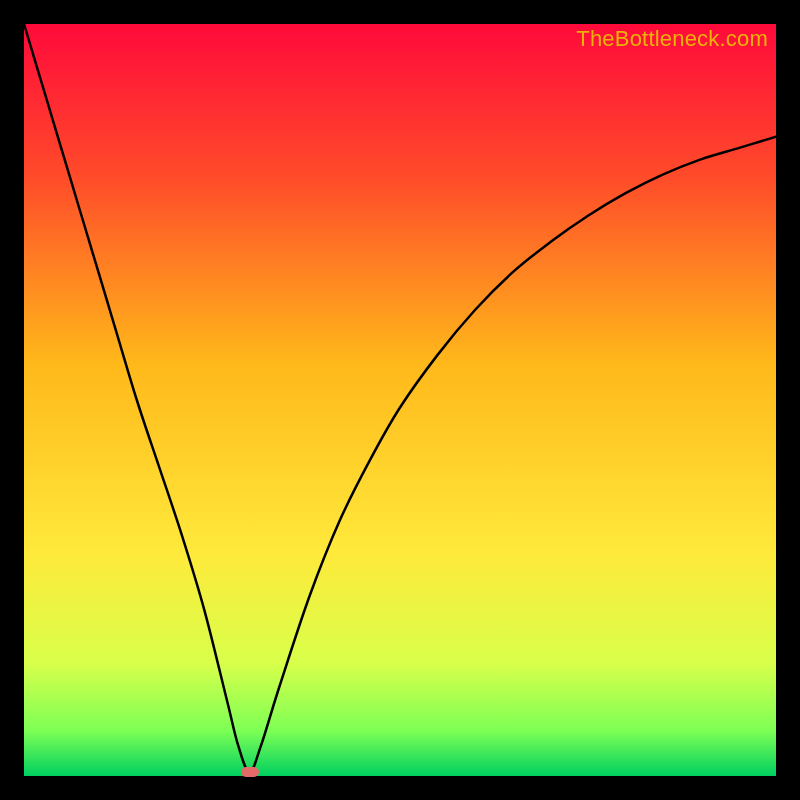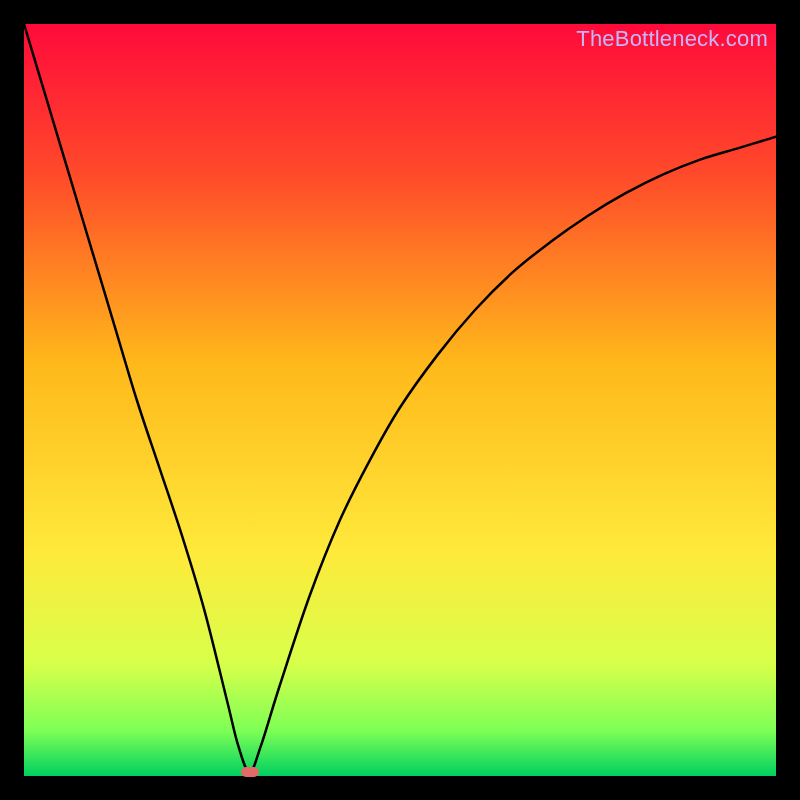--- a/index.html
+++ b/index.html
@@ -23,21 +23,21 @@
     position: absolute;
     left: 0;
     top: 0;
     width: 752px;
     height: 752px;
   }
   .watermark {
     position: absolute;
     top: 2px;
     right: 8px;
-    color: #c4b5fd;
+    color: #eab308;
     font-size: 22px;
     font-weight: 500;
     letter-spacing: 0.2px;
     user-select: none;
   }
   .marker {
     position: absolute;
     width: 18px;
     height: 10px;
     border-radius: 5px;

